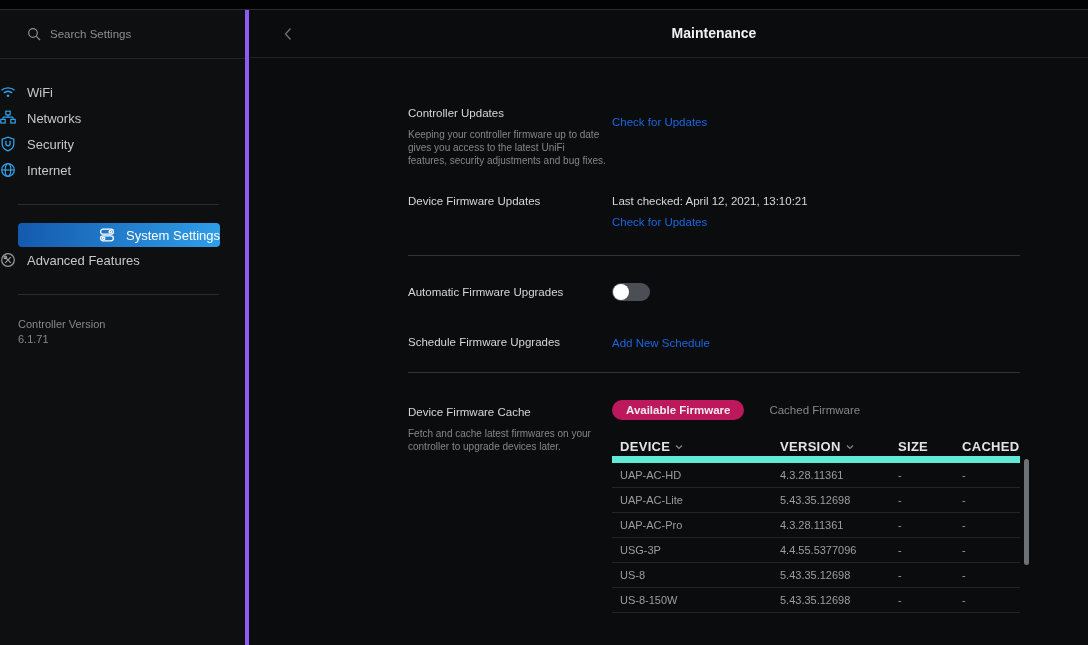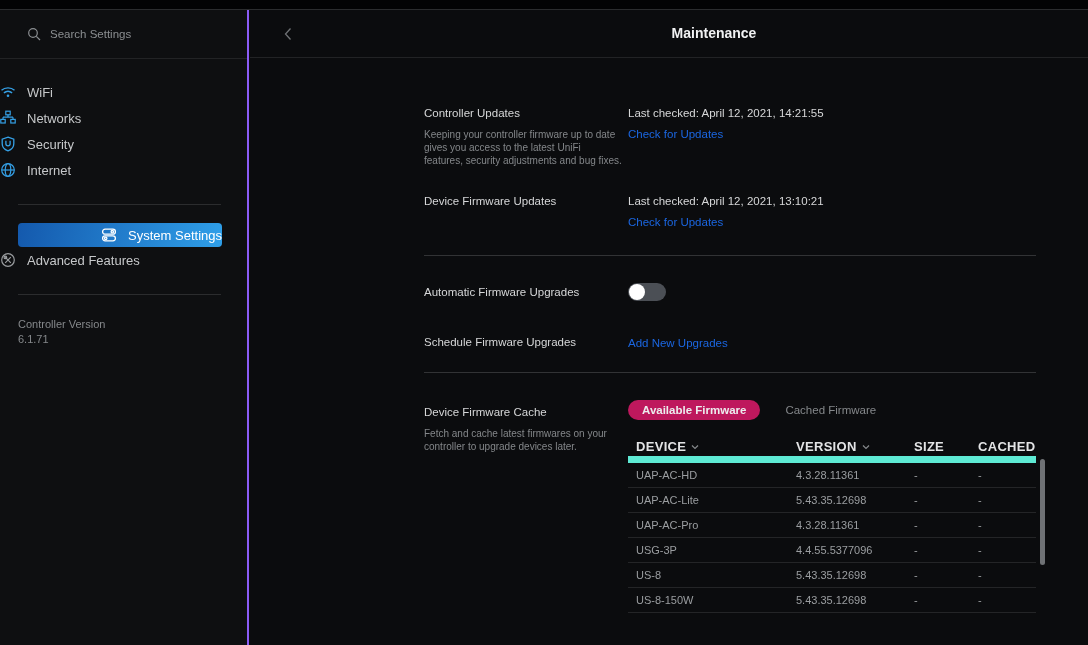--- a/index.html
+++ b/index.html
@@ -9,41 +9,41 @@
     color:#d8d9da; -webkit-font-smoothing:antialiased;
   }
   .iact { cursor:pointer; }
 
   
   .topbar { position:absolute; top:0; left:0; right:0; height:9px;
     background:#030304; border-bottom:1px solid #2b2c2e; box-sizing:content-box; }
 
   
   .sidebar { position:absolute; top:10px; left:0; bottom:0; width:249px;
-    background:#0e0f11; border-right:2px solid #8b5cf6; box-sizing:border-box; }
+    background:#0e0f11; border-right:4px solid #8b5cf6; box-sizing:border-box; }
   .search-row { height:48px; border-bottom:1px solid #222325; display:flex;
     align-items:center; padding-left:27px; gap:9px; color:#8b8e91; font-size:11.5px; }
   .nav { margin-top:20px; }
   .nav-item { height:26px; display:flex; align-items:center; 
     gap:11px; font-size:13px; color:#c6c8ca; }
   .nav-item .icn { width:16px; height:16px; flex:none; display:flex; align-items:center; }
   .nav2 { margin-top:18px; }
   .nav-item.selected { margin:0 25px 0 18px; height:24px; border-radius:4px;
     padding-left:10px; color:#ffffff;
     background:linear-gradient(100deg, var(--sel-grad-start), var(--sel-grad-end));justify-content:flex-end; }
   .sidebar-divider { height:1px; background:#2b2c2e; margin:21px 26px 0 18px; }
   .version-block { margin:22px 0 0 18px; font-size:11px; line-height:15px; color:#85888b; }
 
   
   .main { position:absolute; top:10px; left:250px; right:0; bottom:0; background:#0b0c0e; }
   .main-header { height:47px; border-bottom:1px solid #222325; position:relative; }
   .back { position:absolute; left:30px; top:15px; width:18px; height:18px; }
   .title { position:absolute; left:464px; top:15px; transform:translateX(-50%);
     margin:0; font-size:14px; font-weight:bold; color:#f1f2f3; white-space:nowrap; }
-  .content { position:absolute; top:47px; left:0; right:0; bottom:0;margin-left:16px; }
+  .content { position:absolute; top:47px; left:0; right:0; bottom:0; }
 
   .section { position:absolute; left:158px; width:612px; display:flex; }
   .sec-label-col { width:204px; flex:none; box-sizing:border-box; padding-right:6px; }
   .sec-value-col { flex:1; min-width:0; }
   .sec-label { font-size:11.5px; color:#d6d7d8; }
   .sec-desc { margin-top:9px; font-size:10px; line-height:13px; color:#84878a; }
   .last-checked { font-size:11.5px; color:#d6d7d8; }
   .link { display:inline-block; margin-top:9px; font-size:11.5px;
     color:var(--link-blue); text-decoration:none; }
   .link.solo { margin-top:0; }
@@ -188,21 +188,20 @@
     </header>
 
     <div class="content">
 
       <section class="section" id="sec-controller">
         <div class="sec-label-col">
           <div class="sec-label">Controller Updates</div>
           <div class="sec-desc">Keeping your controller firmware up to date gives you access to the latest UniFi features, security adjustments and bug fixes.</div>
         </div>
         <div class="sec-value-col">
-          <div class="last-checked">Last checked: April 12, 2021, 14:21:55</div>
           <a class="link iact">Check for Updates</a>
         </div>
       </section>
 
       <section class="section" id="sec-devicefw">
         <div class="sec-label-col">
           <div class="sec-label">Device Firmware Updates</div>
         </div>
         <div class="sec-value-col">
           <div class="last-checked">Last checked: April 12, 2021, 13:10:21</div>
@@ -221,21 +220,21 @@
             <div class="knob"></div>
           </div>
         </div>
       </section>
 
       <section class="section" id="sec-schedule">
         <div class="sec-label-col">
           <div class="sec-label">Schedule Firmware Upgrades</div>
         </div>
         <div class="sec-value-col">
-          <a class="link solo iact">Add New Upgrades</a>
+          <a class="link solo iact">Add New Schedule</a>
         </div>
       </section>
 
       <div class="hr" id="hr2"></div>
 
       <section class="section" id="sec-cache">
         <div class="sec-label-col">
           <div class="sec-label">Device Firmware Cache</div>
           <div class="sec-desc">Fetch and cache latest firmwares on your controller to upgrade devices later.</div>
         </div>

